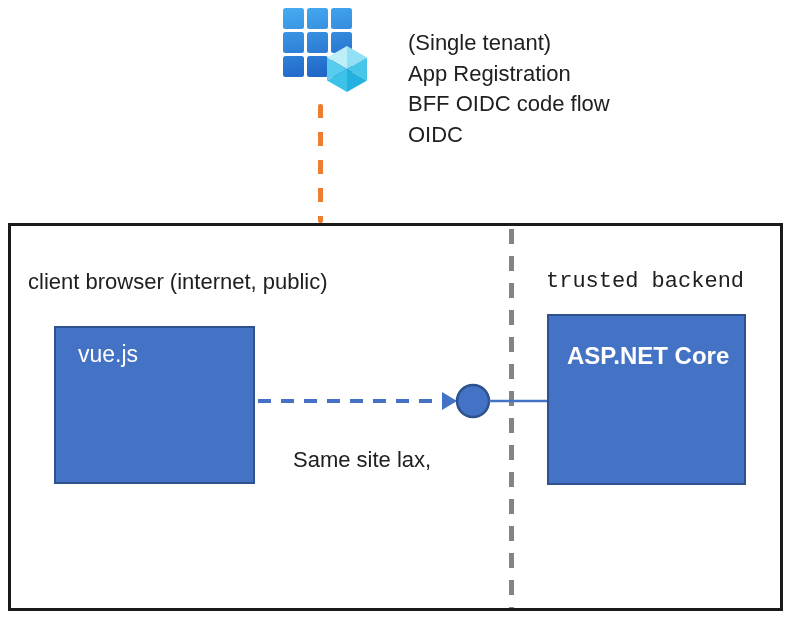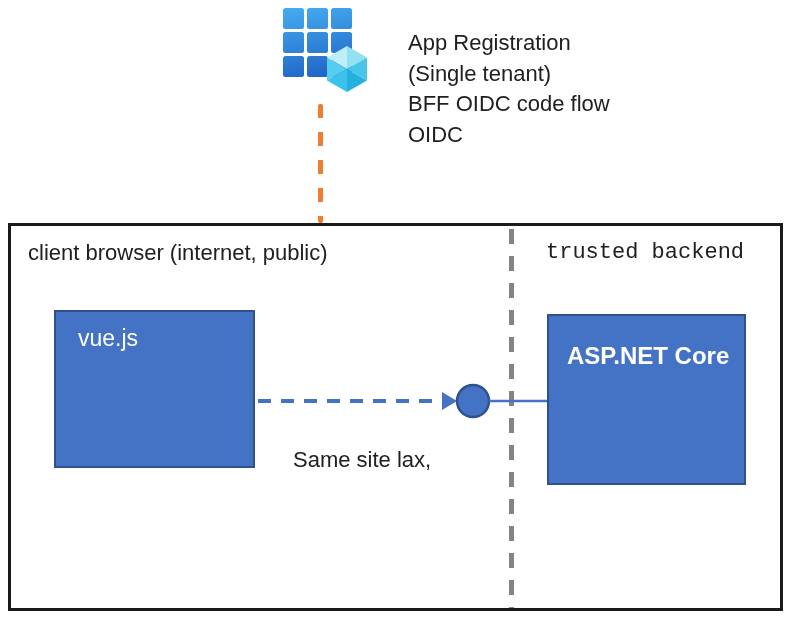--- a/index.html
+++ b/index.html
@@ -20,30 +20,30 @@
   .annotation{position:absolute;left:408px;top:28px;color:var(--text-dark);
     font-size:22px;line-height:30.5px;white-space:nowrap;}
 
   .orange-connector{position:absolute;left:318px;top:104px;width:5px;height:119px;
     background:repeating-linear-gradient(to bottom,var(--accent-orange) 0 14px,transparent 14px 28px);
     border-radius:2px;}
 
   .main-box{position:absolute;left:8px;top:223px;width:775px;height:388px;
     border:3px solid var(--border-black);background:#fff;}
 
-  .zone-label{position:absolute;color:var(--text-dark);font-size:22px;white-space:nowrap;}
+  .zone-label{position:absolute;color:var(--text-dark);font-size:22px;white-space:nowrap;margin-top:29px;}
   .zone-label.client{left:17px;top:14px;}
   .zone-label.backend{left:535px;top:14px;font-family:Liberation Mono, monospace;}
 
   .trust-divider{position:absolute;left:498px;top:3px;width:5px;height:379px;
     background:repeating-linear-gradient(to bottom,var(--divider-gray) 0 15px,transparent 15px 27px);}
 
   .node{position:absolute;background:var(--accent-blue);border:2px solid var(--accent-blue-dark);
     color:var(--node-text);}
-  .node-frontend{left:43px;top:84px;width:201px;height:158px;}
+  .node-frontend{left:43px;top:100px;width:201px;height:158px;}
   .node-frontend .node-label{display:block;padding:13px 0 0 22px;font-size:23px;}
   .node-backend{left:536px;top:88px;width:199px;height:171px;}
   .node-backend .node-label{display:block;padding:26px 0 0 18px;font-size:24px;font-weight:600;}
 
   .arrow-svg{position:absolute;left:239px;top:154px;width:300px;height:45px;overflow:visible;}
   .arrow-dash{stroke:var(--accent-blue);stroke-width:4;stroke-dasharray:13 10;fill:none;}
   .arrow-head{fill:var(--accent-blue);stroke:none;}
   .arrow-circle{fill:var(--accent-blue);stroke:var(--accent-blue-dark);stroke-width:2.5;}
   .arrow-solid{stroke:var(--accent-blue);stroke-width:2.5;fill:none;}
 
@@ -79,22 +79,22 @@
         <polygon points="66,40 86,51.5 66,63" fill="#92E0F4"></polygon>
         <polygon points="46,51.5 66,63 46,74.5" fill="#56CCEE"></polygon>
         <polygon points="46,74.5 66,63 66,86" fill="#3CC2E8"></polygon>
         <polygon points="66,63 66,86 86,74.5" fill="#24B1DF"></polygon>
         <polygon points="66,63 86,51.5 86,74.5" fill="#47C6EA"></polygon>
       </g>
     </svg>
   </div>
 
   <div class="annotation">
+    <div>(Single tenant)</div>
     <div>App Registration</div>
-    <div>(Single tenant)</div>
     <div>BFF OIDC code flow</div>
     <div>OIDC</div>
   </div>
 
   <div class="orange-connector"></div>
 
   <div class="main-box">
 
     <div class="zone-label client">client browser (internet, public)</div>
     <div class="zone-label backend">trusted backend</div>

